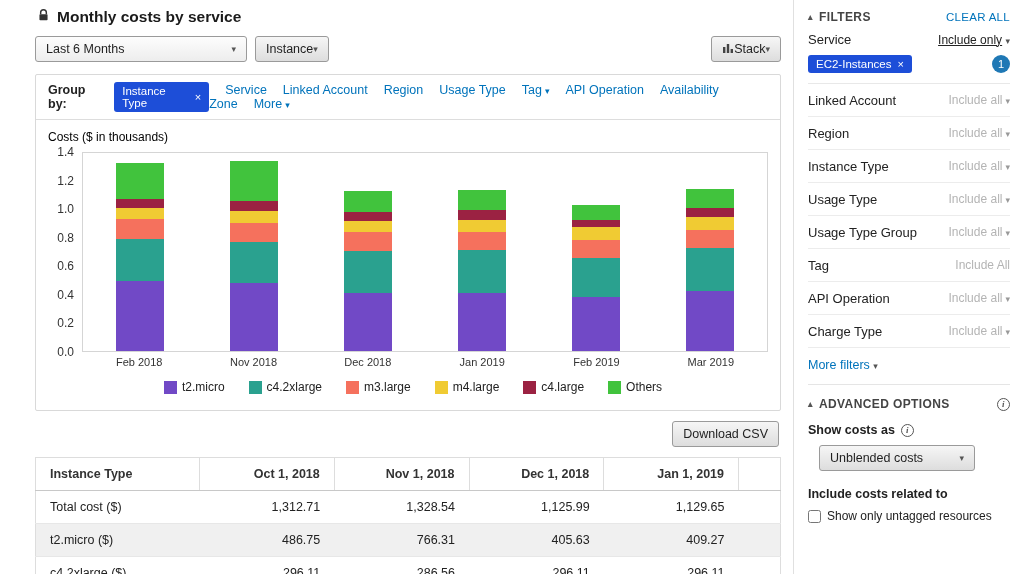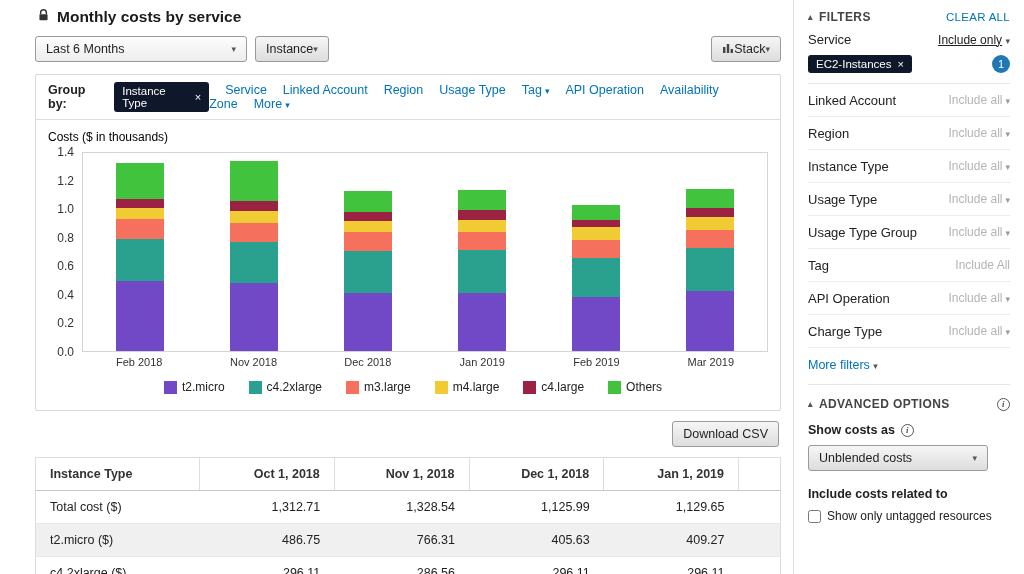--- a/index.html
+++ b/index.html
@@ -21,21 +21,21 @@
   .date-select { width:212px; justify-content:space-between;
     background:linear-gradient(180deg,#fdfdfd,#ededed); }
   .caret { font-size:9px; color:#555; }
   .spacer { flex:1; }
 
   
   .panel { border:1px solid #d9d9d9; border-radius:2px; }
   .groupby-bar { display:flex; align-items:center; padding:7px 12px;
     border-bottom:1px solid #ddd; font-size:12.5px; }
   .gb-label { font-weight:bold; margin-right:10px; }
-  .pill { display:inline-flex; align-items:center; gap:6px; background:#0f172a;
+  .pill { display:inline-flex; align-items:center; gap:6px; background:#1d4ed8;
     color:#fff; font-size:11.5px; padding:3px 8px; border-radius:3px; }
   .pill .x { font-size:11px; cursor:pointer; }
   .gb-link { color:#0073bb; text-decoration:none; margin-left:16px; cursor:pointer; }
   .gb-link .caret-sm { font-size:9px; color:#0073bb; margin-left:3px; }
 
   
   .chart-area { padding:10px 12px 4px 12px; }
   .chart-title { font-size:12px; color:#000; margin-bottom:8px; }
   .chart-wrap { display:flex; }
   .y-axis { position:relative; width:34px; height:200px; }
@@ -84,21 +84,21 @@
     margin:10px 0 10px; text-decoration:none; cursor:pointer; }
   .adv-header { display:flex; align-items:center; font-size:12px; font-weight:bold;
     color:#444; letter-spacing:.4px; border-top:1px solid #e5e5e5; padding-top:12px;
     margin-top:2px; }
   .info-icon { display:inline-flex; align-items:center; justify-content:center;
     width:13px; height:13px; border-radius:50%; border:1px solid #555; color:#555;
     font-size:9px; font-family:"Liberation Serif", serif; font-style:italic; }
   .adv-header .info-icon { margin-left:auto; }
   .costs-label { display:flex; align-items:center; gap:6px; font-size:12.5px;
     font-weight:bold; margin:12px 0 8px; }
-  .cost-select { width:180px; justify-content:space-between; margin-bottom:12px; }
+  .cost-select { width:156px; justify-content:space-between; margin-bottom:12px;margin-left:11px; }
   .include-label { font-size:12.5px; font-weight:bold; margin:4px 0 8px; }
   .checkbox-row { display:flex; align-items:center; gap:6px; font-size:12px; color:#222; }
 </style>
 </head>
 <body>
 
 <div class="app">
 
   <div class="main">
 

